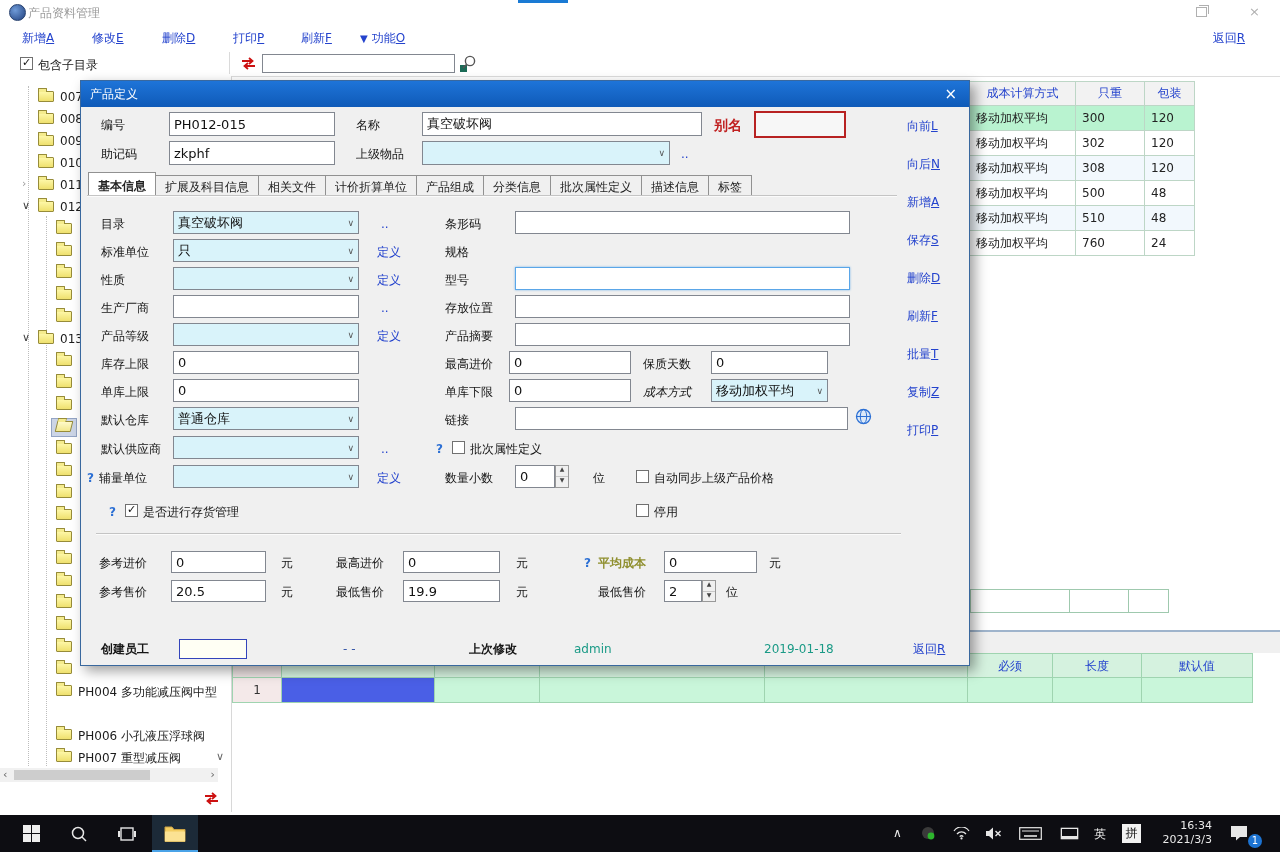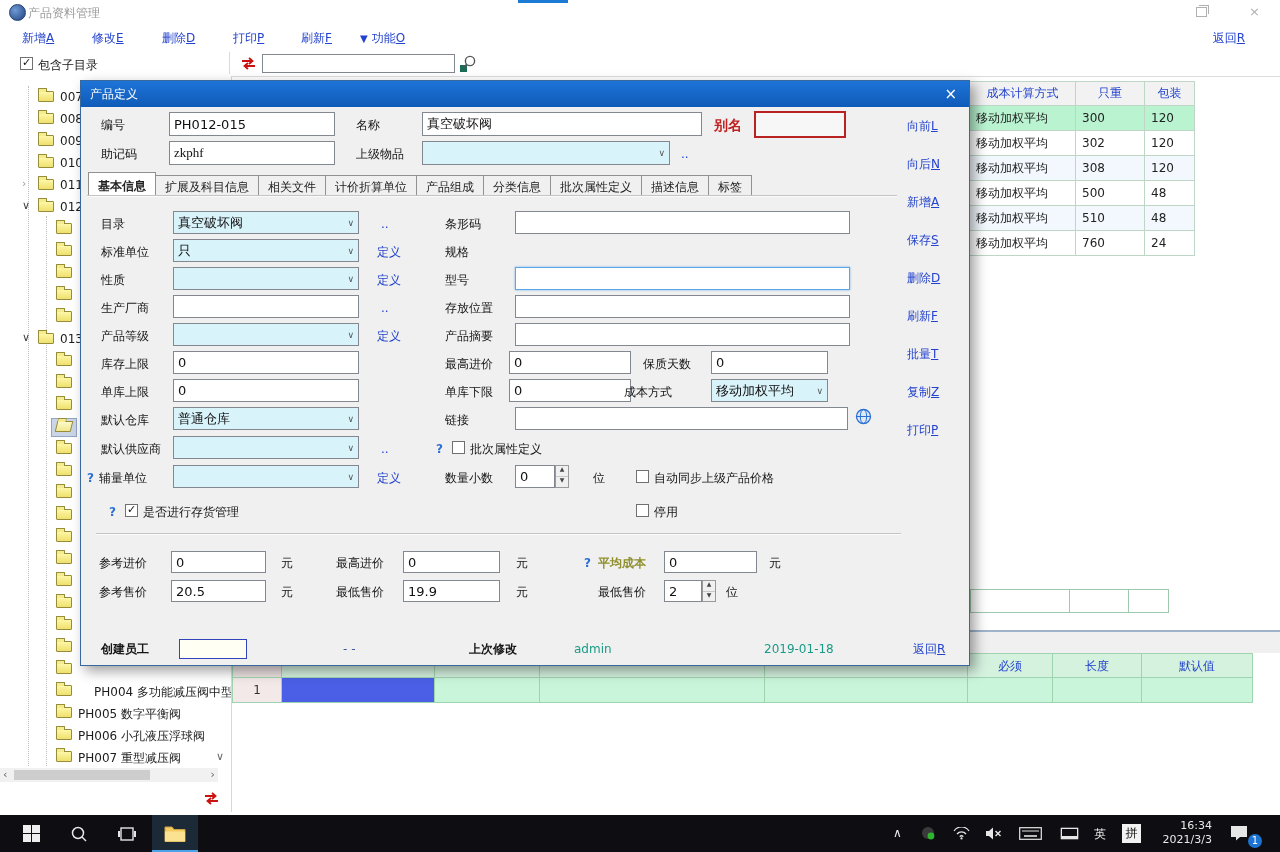--- a/index.html
+++ b/index.html
@@ -231,25 +231,21 @@
           <span class="folder" style="left: 56px;"></span>
         </div>
         <div class="tree-item" style="top: 560px;">
           <span class="folder" style="left: 56px;"></span>
         </div>
         <div class="tree-item" style="top: 582px;">
           <span class="folder" style="left: 56px;"></span>
         </div>
         <div class="tree-item" style="top: 604px;">
           <span class="folder" style="left: 56px;"></span>
-          <span class="tlabel" style="left: 94px;">PH004 多功能减压阀中型</span>
-        </div>
-        <div class="tree-item" style="top: 626px;">
-          <span class="folder" style="left: 56px;"></span>
-          <span class="tlabel" style="left: 78px;">PH005 数字平衡阀</span>
+          <span class="tlabel" style="left: 78px;">PH004 多功能减压阀中型</span>
         </div>
         <div class="tree-item" style="top: 648px; text-decoration: underline;">
           <span class="folder" style="left: 56px;"></span>
           <span class="tlabel" style="left: 78px;">PH006 小孔液压浮球阀</span>
         </div>
         <div class="tree-item" style="top: 670px;">
           <span class="folder" style="left: 56px;"></span>
           <span class="tlabel" style="left: 78px;">PH007 重型减压阀</span>
         </div>
       </div>
@@ -339,21 +335,21 @@
       <span class="dlg-close">×</span>
     </div>
 
     <span class="lbl" style="left:20px;top:37px;">编号</span>
     <input class="inp" style="left: 88px; top: 31px; width: 166px; height: 24px;" value="PH012-015">
     <span class="lbl" style="left:275px;top:37px;">名称</span>
     <input class="inp" style="left: 341px; top: 31px; width: 280px; height: 24px;" value="真空破坏阀">
     <span class="alias-lbl" style="left:633px;top:36px;">别名</span>
     <div class="alias-box" style="left:673px;top:30px;width:92px;height:27px;"></div>
     <span class="lbl" style="left:20px;top:66px;">助记码</span>
-    <input class="inp" style="left: 88px; top: 60px; width: 166px; height: 24px; font-family: Liberation Serif, serif;" value="zkphf">
+    <input class="inp" style="left: 88px; top: 60px; width: 166px; height: 24px;" value="zkphf">
     <span class="lbl" style="left:275px;top:66px;">上级物品</span>
     <div class="combo" style="left:341px;top:60px;width:248px;height:24px;">
       <span></span>
         <span class="arr">∨</span>
     </div>
     <span class="lbl link" style="left:600px;top:66px;">..</span>
 
     <div class="tabs">
         <div class="tab active">基本信息</div>
         <div class="tab">扩展及科目信息</div>
@@ -444,21 +440,21 @@
     <span class="lbl" style="left:364px;top:248px;">产品摘要</span>
     <input class="inp" style="left: 434px; top: 242px; width: 335px; height: 23px;">
 
     <span class="lbl" style="left:364px;top:276px;">最高进价</span>
     <input class="inp" style="left: 428px; top: 270px; width: 122px; height: 23px;" value="0">
     <span class="lbl" style="left:562px;top:276px;">保质天数</span>
     <input class="inp" style="left: 630px; top: 270px; width: 117px; height: 23px;" value="0">
 
     <span class="lbl" style="left:364px;top:304px;">单库下限</span>
     <input class="inp" style="left: 428px; top: 298px; width: 122px; height: 23px;" value="0">
-    <span class="lbl" style="left:543px;top:304px;">成本方式</span>
+    <span class="lbl" style="left:562px;top:304px;font-style:italic;">成本方式</span>
     <div class="combo" style="left:630px;top:298px;width:117px;height:23px;">
         <span>移动加权平均</span>
         <span class="arr">∨</span>
       </div>
 
     <span class="lbl" style="left:364px;top:332px;">链接</span>
     <input class="inp" style="left: 434px; top: 326px; width: 333px; height: 23px;">
     <span class="abs" style="left:774px;top:327px;">
       <svg width="17" height="17">
           <circle cx="8.5" cy="8.5" r="7" fill="#dce9f8" stroke="#2b6fd4" stroke-width="1.3"></circle>

